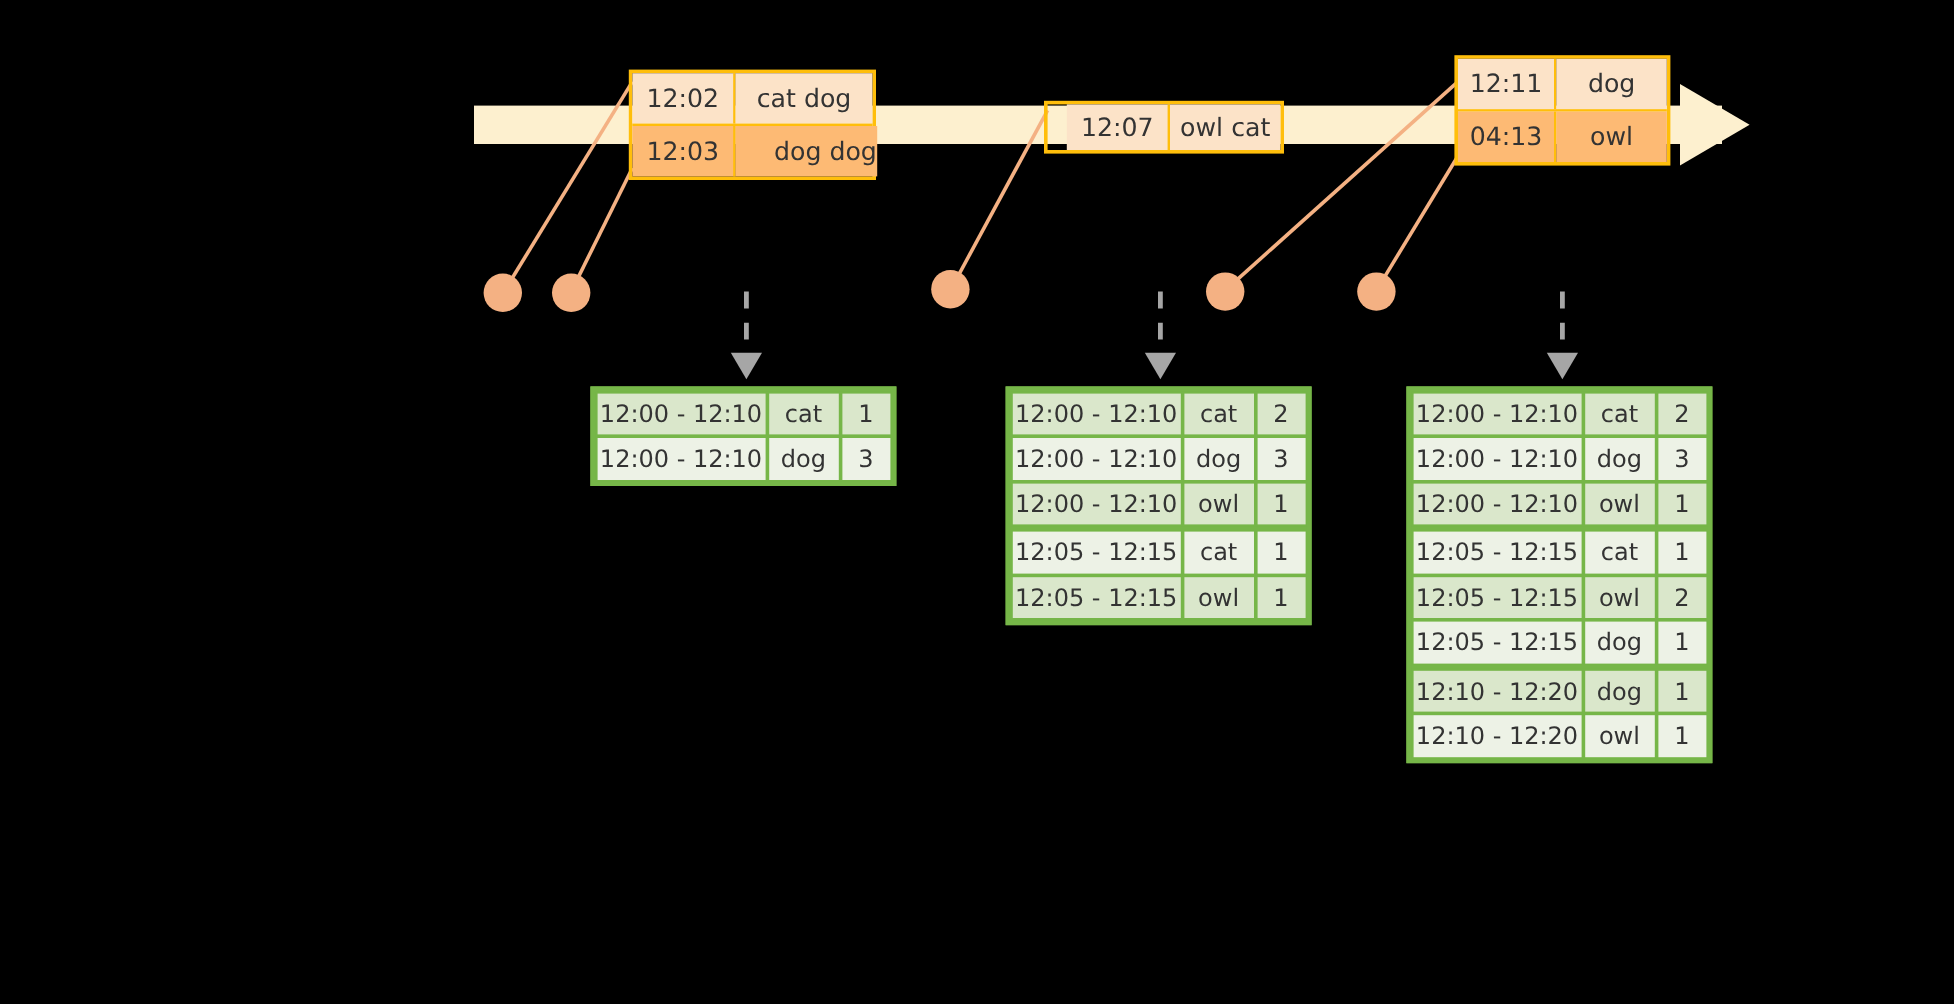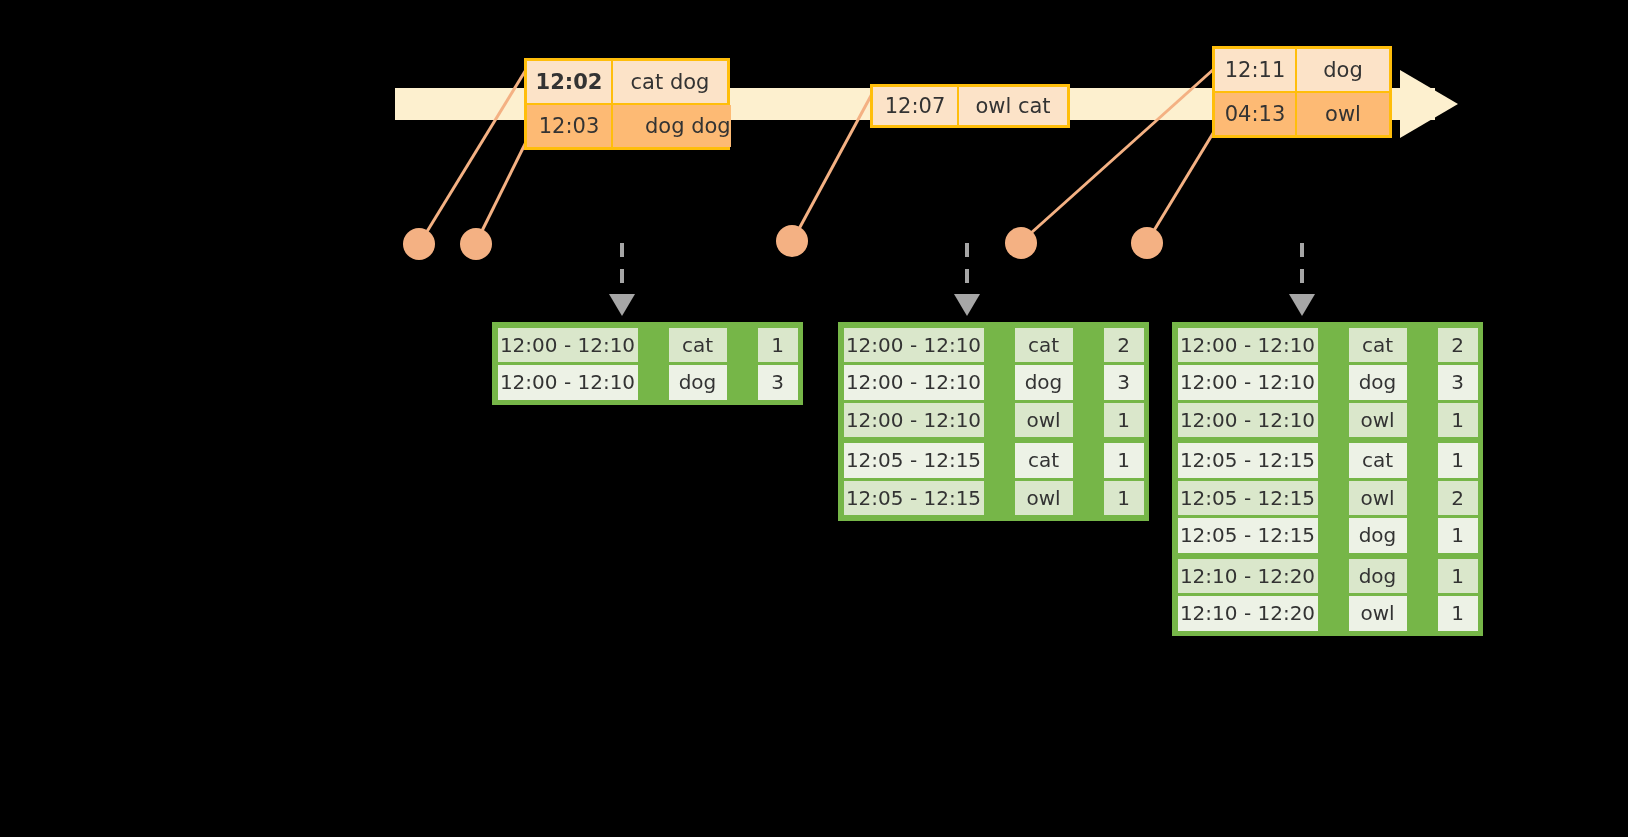--- a/index.html
+++ b/index.html
@@ -65,21 +65,20 @@
     border: 4px solid #76B648;
     box-sizing: border-box;
     background: #76B648;
     display: flex;
     flex-direction: column;
   }
   .res-row {
     display: flex;
     flex-direction: row;
     height: 37.5px;
-    gap: 28px;
   }
   .res-cell {
     display: flex;
     align-items: center;
     justify-content: center;
     font-size: 20px;
     color: #333333;
     box-sizing: border-box;
     white-space: nowrap;
     margin: 1.5px;
@@ -130,30 +129,30 @@
       </g>
       <g>
         <line x1="1302" y1="243" x2="1302" y2="296" stroke-dasharray="14,12"></line>
         <polygon points="1289,294 1315,294 1302,316" stroke="none"></polygon>
       </g>
     </g>
   </svg>
 
   <div class="event-group" style="left:524px; top:58px; width:206px; height:92px;">
     <div class="event-row">
-      <div class="event-cell time tone-a" style="flex:0 0 86px;font-weight:bold;">12:02</div>
+      <div class="event-cell time tone-a" style="flex:0 0 86px;">12:02</div>
       <div class="event-cell tone-a" style="flex:1 1 auto;">cat dog</div>
     </div>
     <div class="event-row">
       <div class="event-cell time tone-b" style="flex:0 0 86px;">12:03</div>
       <div class="event-cell tone-b" style="flex:1 1 auto;padding-left:32px;">dog dog</div>
     </div>
   </div>
 
-  <div class="event-group" style="left:870px; top:84px; width:200px; height:44px;">
+  <div class="event-group" style="left:870px; top:84px; width:200px; height:44px;padding-left:16px;">
     <div class="event-row">
       <div class="event-cell time tone-a" style="flex:0 0 86px;">12:07</div>
       <div class="event-cell tone-a" style="flex:1 1 auto;">owl cat</div>
     </div>
   </div>
 
   <div class="event-group" style="left:1212px; top:46px; width:180px; height:92px;">
     <div class="event-row">
       <div class="event-cell time tone-a" style="flex:0 0 82px;">12:11</div>
       <div class="event-cell tone-a" style="flex:1 1 auto;">dog</div>

